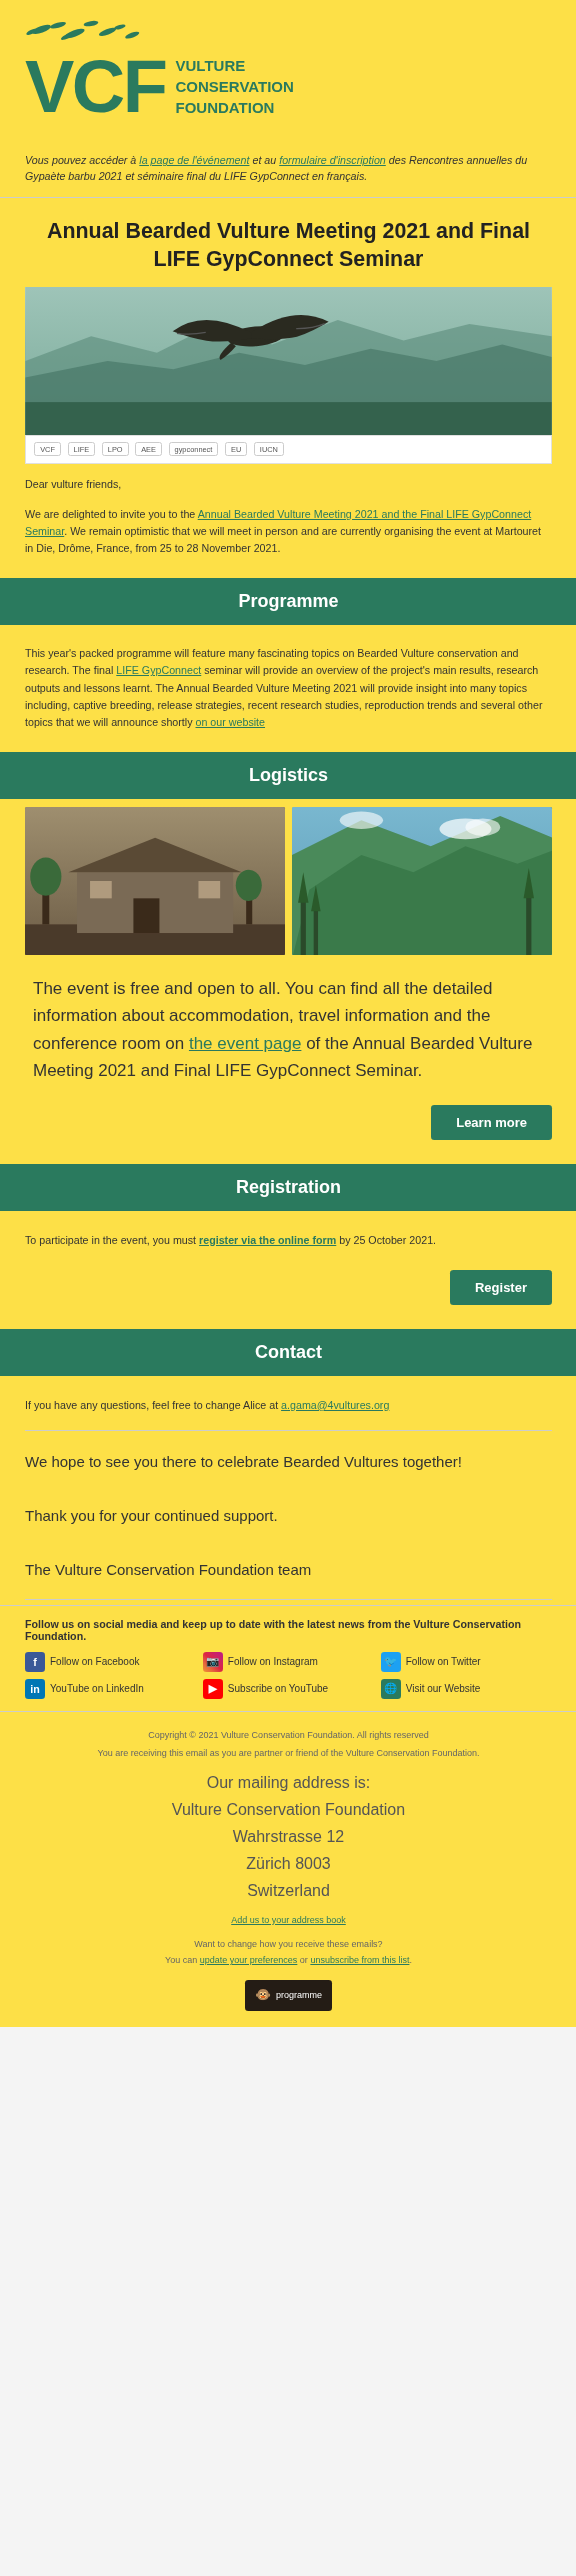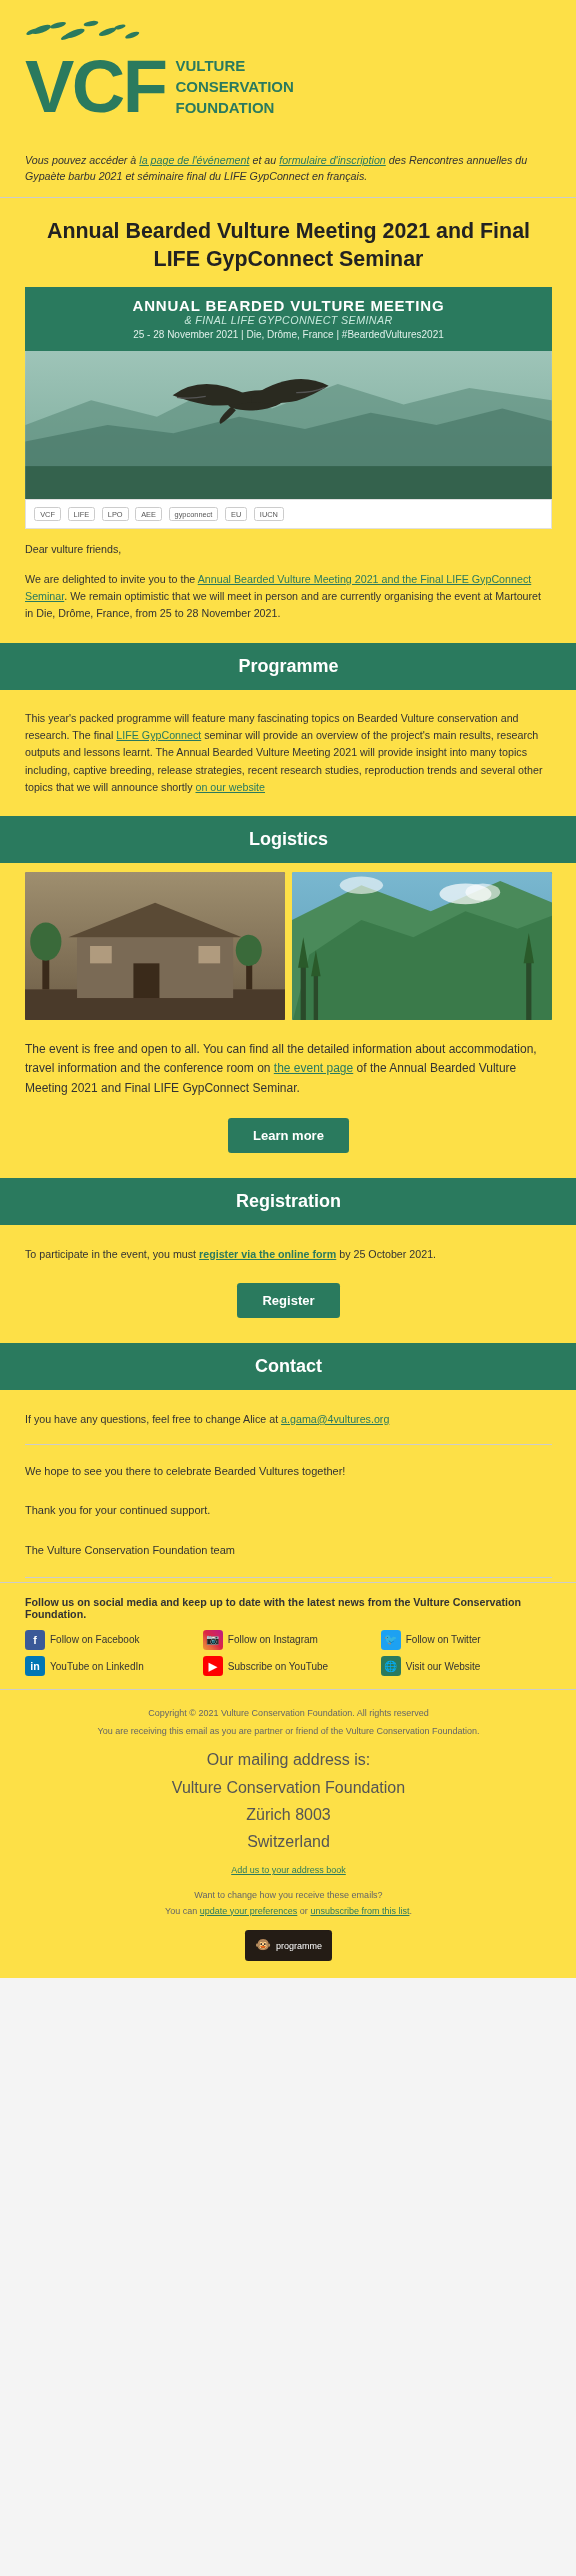--- a/index.html
+++ b/index.html
@@ -153,31 +153,32 @@
     }
     .logistics-img-right {
       flex: 1;
       background: linear-gradient(135deg, #7ab87a 0%, #5a9e6a 30%, #2d6e4e 60%, #4a7a8a 100%);
       border-radius: 1.6px;
       position: relative;
       overflow: hidden;
     }
     .logistics-text {
       padding: 12.4px 25px;
-      font-size: 12px;
+      font-size: 17px;
       color: #333;
       line-height: 1.6;
+      margin-left: 8px;
     }
     .logistics-text a {
       color: #2a7a5e;
       text-decoration: underline;
     }
     
     .btn-container {
-      text-align: center;
+      text-align: right;
       padding: 8.2px 25px 16.5px 25px;
     }
     .green-btn {
       background: #2a7a5e;
       color: white;
       border: none;
       padding: 10px 25px;
       font-size: 13px;
       font-weight: bold;
       cursor: pointer;
@@ -213,21 +214,21 @@
     }
     
     .divider {
       border: none;
       border-top: 0.8px solid #cccccc;
       margin: 4.1px 25px;
     }
     
     .closing-text {
       padding: 12.4px 25px;
-      font-size: 11px;
+      font-size: 15px;
       color: #333;
       line-height: 1.8;
     }
     
     .social-section {
       padding: 12.4px 25px;
       border-top: 0.8px solid #ccc;
       border-bottom: 0.8px solid #ccc;
     }
     .social-title {
@@ -342,25 +343,20 @@
   <div class="intro-section">
     <p>
       <em><span>Vous pouvez accéder à </span><a href="#">la page de l'événement</a><span> et au </span><a href="#">formulaire d'inscription</a><span> des Rencontres annuelles du Gypaète barbu 2021 et séminaire final du LIFE GypConnect en français.</span></em>
     </p>
   </div>
 
   <div class="main-title-section">
     <h1 class="main-title">Annual Bearded Vulture Meeting 2021 and Final LIFE GypConnect Seminar</h1>
   </div>
 
-  <div class="event-banner">
-    <div class="event-banner-title">ANNUAL BEARDED VULTURE MEETING</div>
-    <div class="event-banner-subtitle">&amp; FINAL LIFE GYPCONNECT SEMINAR</div>
-    <div class="event-banner-date">25 - 28 November 2021 | Die, Drôme, France | #BeardedVultures2021</div>
-  </div>
 
   <div class="vulture-image-area">
     <svg width="527" height="148" viewBox="0 0 640 180">
 
       <defs>
         <linearGradient id="skyGrad" x1="0%" y1="0%" x2="0%" y2="100%">
           <stop offset="0%" style="stop-color:#9ec4b8;stop-opacity:1"></stop>
           <stop offset="100%" style="stop-color:#7aaa99;stop-opacity:1"></stop>
         </linearGradient>
       </defs>
@@ -552,20 +548,21 @@
     </div>
   </div>
 
   <div class="copyright-section">
     <p>Copyright © 2021 Vulture Conservation Foundation. All rights reserved</p>
     <p style="margin-top:3.3px;">You are receiving this email as you are partner or friend of the Vulture Conservation Foundation.</p>
 
     <div class="address-block">
       <p>Our mailing address is:</p>
       <p>Vulture Conservation Foundation</p>
+      <p>Wahrstrasse 12</p>
       <p>Zürich 8003</p>
       <p>Switzerland</p>
     </div>
 
     <p style="margin-top:5px;">
       <a href="#">Add us to your address book</a>
     </p>
 
     <p style="margin-top:10px;">Want to change how you receive these emails?</p>
     <p style="margin-top:1.6px;">

